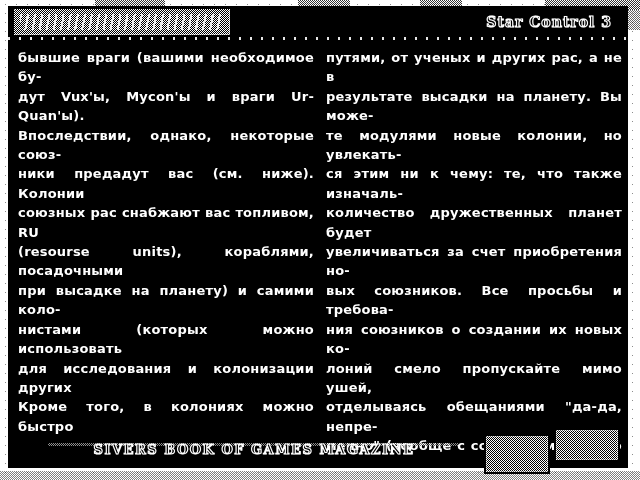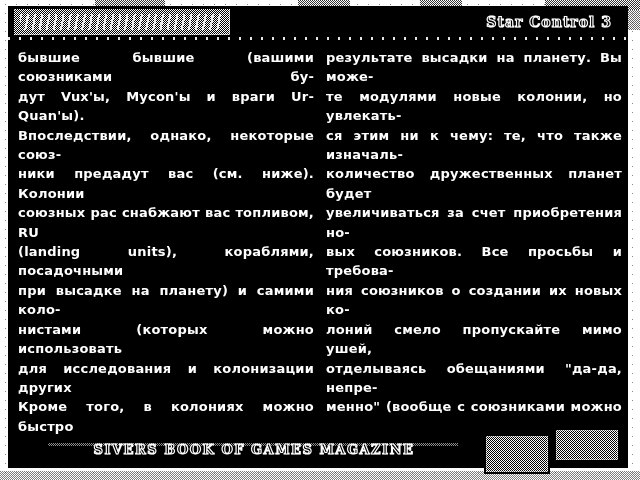--- a/index.html
+++ b/index.html
@@ -90,32 +90,33 @@
 <div class="panel">
 
   <div class="hdr-left-title chk" title="(illegible decorative section title)">
     <div class="glyphs"></div>
   </div>
   <div class="hdr-right-title outl">Star Control 3</div>
   <div class="hdr-sep"></div>
 
   <div class="cols">
     <div class="col">
-        <div class="line">бывшие бывшие (вашими союзниками бу-</div>
+        <div class="line">бывшие враги (вашими необходимое бу-</div>
         <div class="line">дут Vux'ы, Mycon'ы и враги Ur-Quan'ы).</div>
         <div class="line">Впоследствии, однако, некоторые союз-</div>
         <div class="line">ники предадут вас (см. ниже). Колонии</div>
         <div class="line">союзных рас снабжают вас топливом, RU</div>
-        <div class="line">(landing units), кораблями, посадочными</div>
+        <div class="line">(resourse units), кораблями, посадочными</div>
         <div class="line">при высадке на планету) и самими коло-</div>
         <div class="line">нистами (которых можно использовать</div>
         <div class="line">для исследования и колонизации других</div>
         <div class="line">Кроме того, в колониях можно быстро</div>
       </div>
     <div class="col">
+        <div class="line">путями, от ученых и других рас, а не в</div>
         <div class="line">результате высадки на планету. Вы може-</div>
         <div class="line">те модулями новые колонии, но увлекать-</div>
         <div class="line">ся этим ни к чему: те, что также изначаль-</div>
         <div class="line">количество дружественных планет будет</div>
         <div class="line">увеличиваться за счет приобретения но-</div>
         <div class="line">вых союзников. Все просьбы и требова-</div>
         <div class="line">ния союзников о создании их новых ко-</div>
         <div class="line">лоний смело пропускайте мимо ушей,</div>
         <div class="line">отделываясь обещаниями "да-да, непре-</div>
         <div class="line">менно" (вообще с союзниками можно</div>

